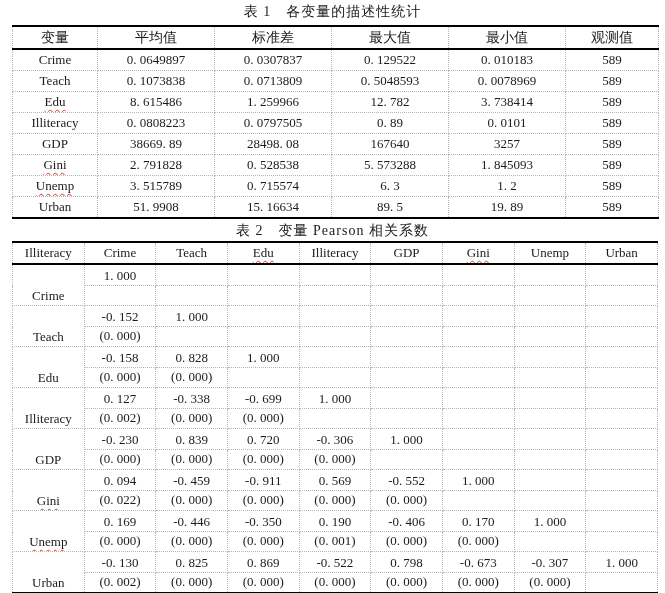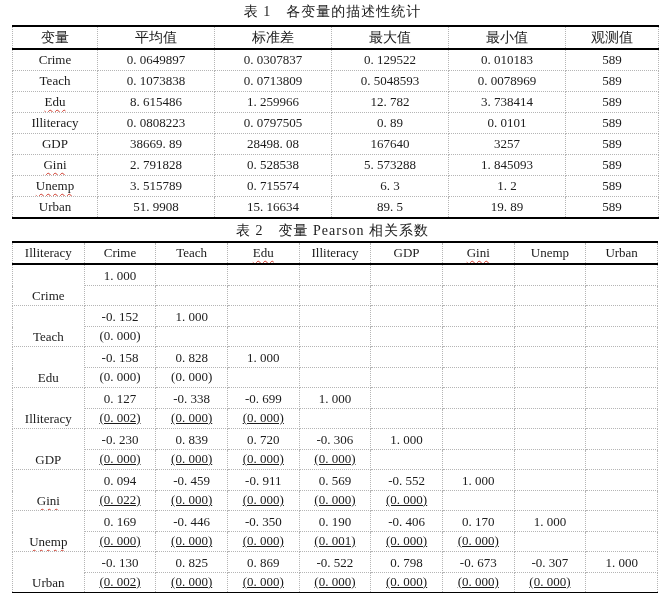--- a/index.html
+++ b/index.html
@@ -32,21 +32,21 @@
   
   #t2{margin-top:1px;}
   #t2 thead th{
     font-size:13px;height:20px;border-bottom:2px solid #000;
   }
   #t2 td{font-size:13px;}
   #t2 tr.vrow td{height:19px;vertical-align:bottom;padding-bottom:1px;}
   #t2 tr.prow td{height:18px;vertical-align:top;padding-top:1px;}
   
   #t2 tr.prow td{border-top:none;}
-  #t2 tr.prow.subline td{border-top:1px dotted #b5b5b5;text-decoration:underline;}
+  #t2 tr.prow.subline td{border-top:1px dotted #b5b5b5;}
   #t2 td.rowlabel{vertical-align:middle;}
   .wavy{
     text-decoration-line:underline;
     text-decoration-style:wavy;
     text-decoration-color:#d03a2b;
     text-decoration-thickness:1px;
     text-underline-offset:3px;
   }
 </style>
 </head>

